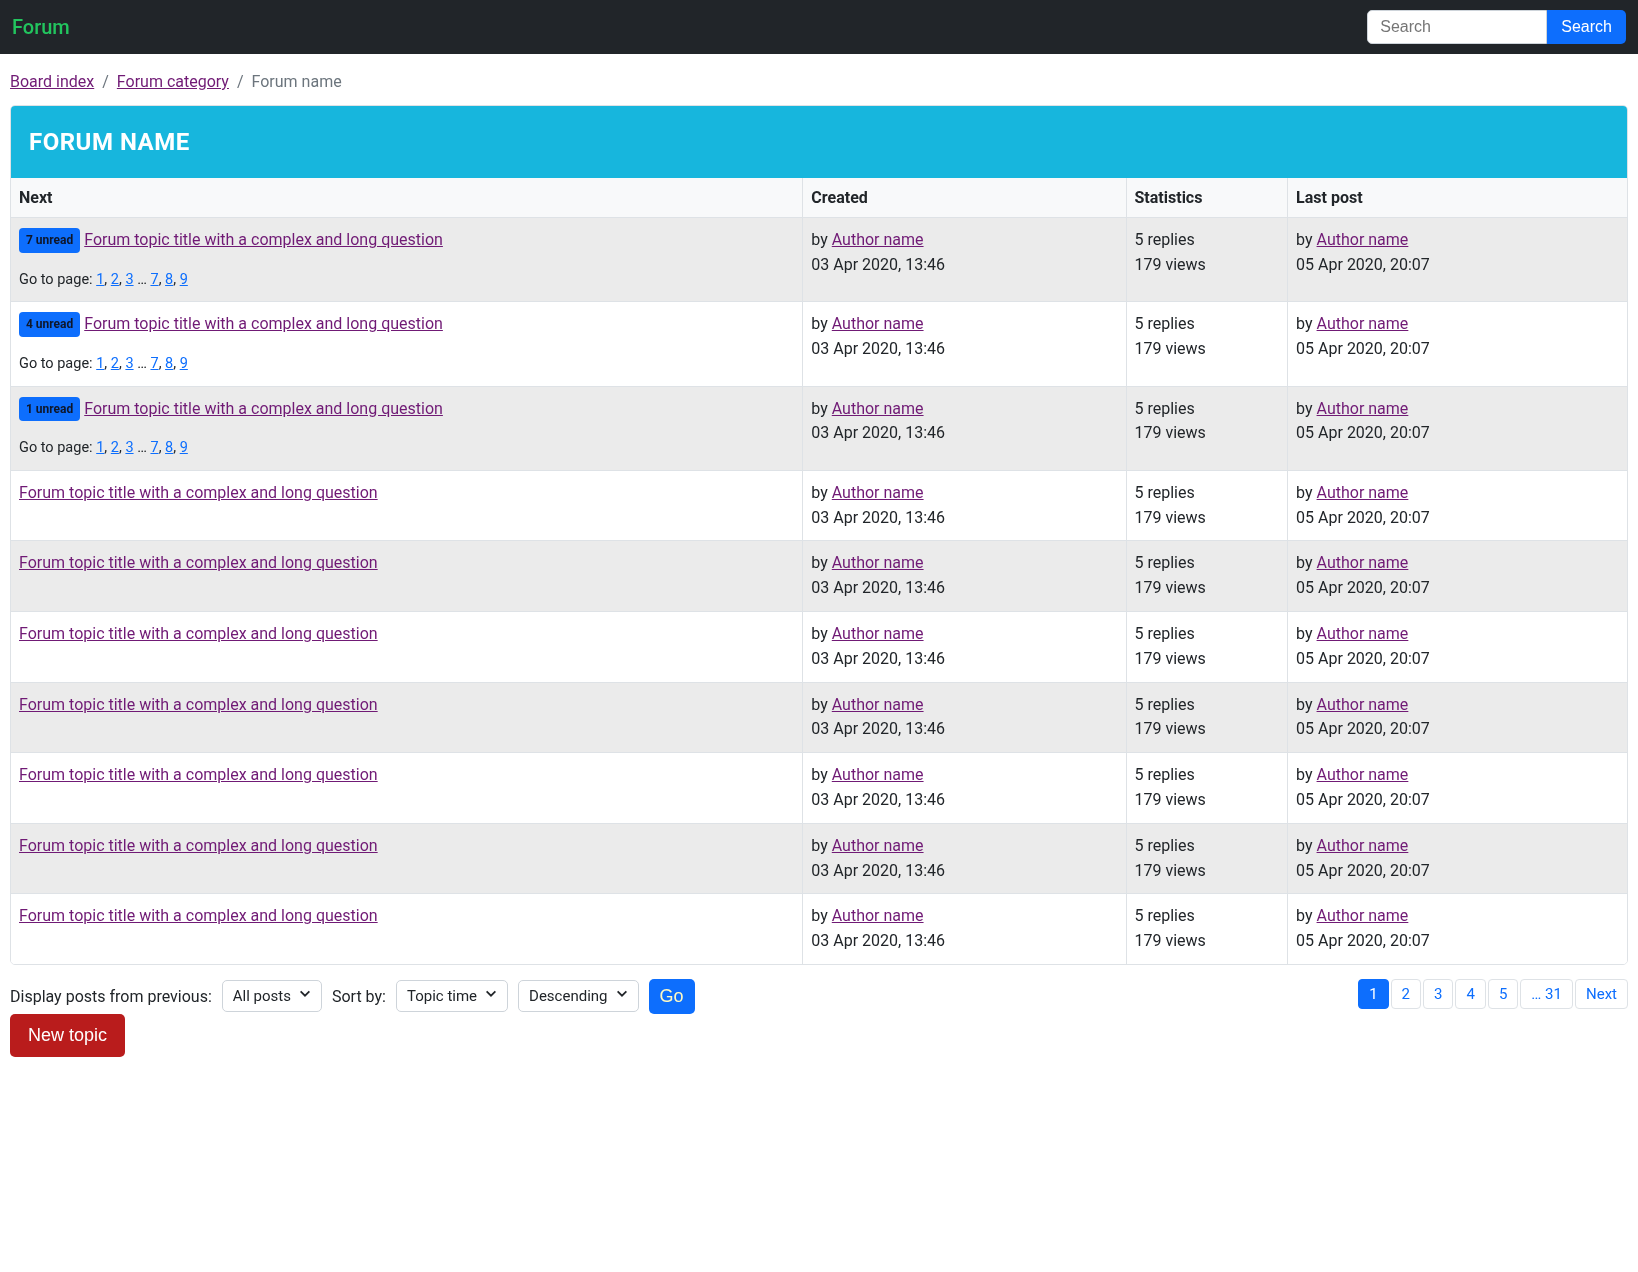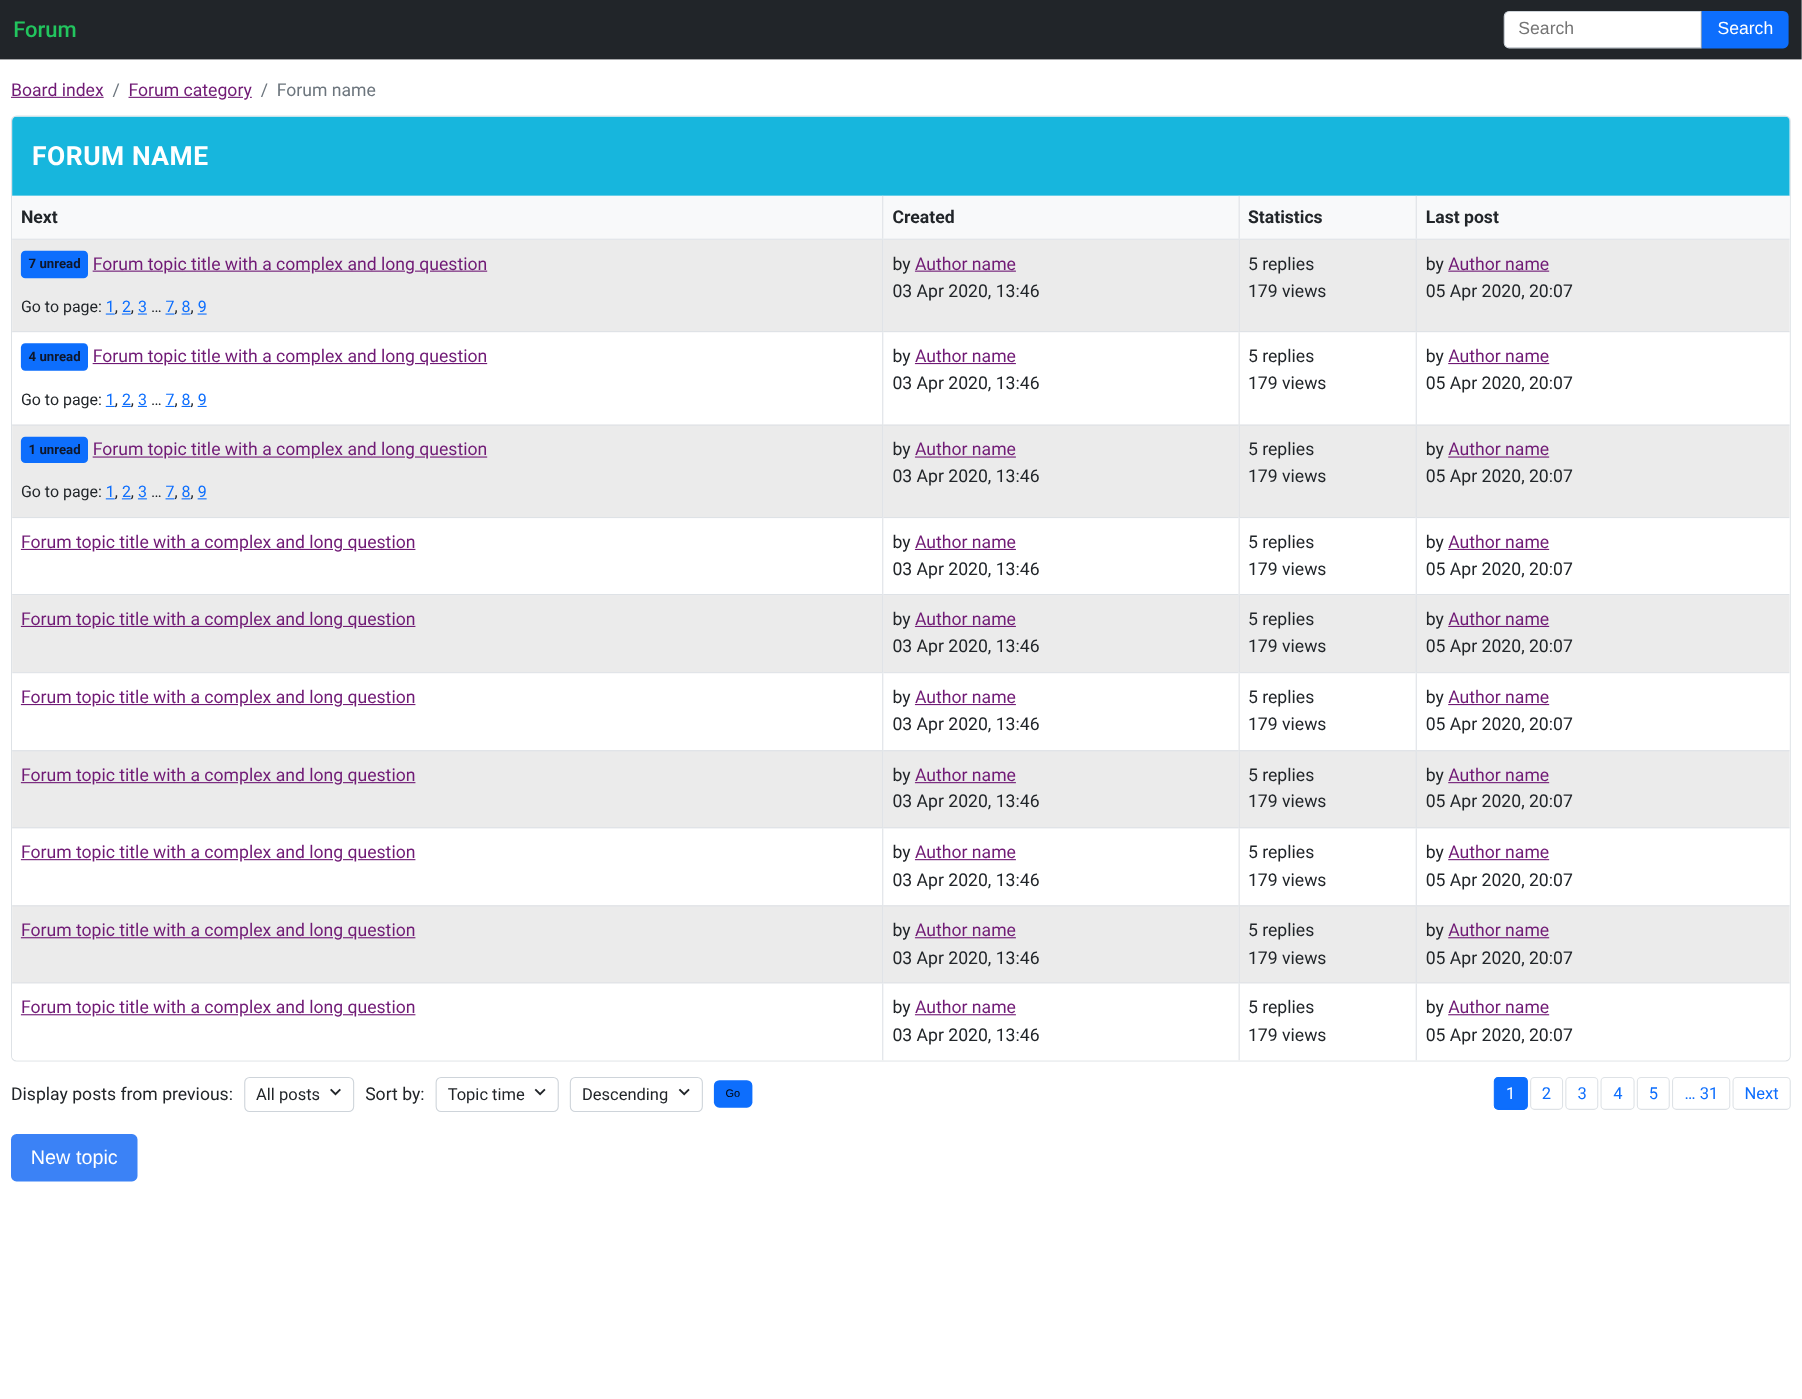--- a/index.html
+++ b/index.html
@@ -28,25 +28,25 @@
 td.stats-cell{width:10%}
 td.last-cell{width:21%}
 .badge{display:inline-block;background:#0d6efd;color:#0f172a;font-size:12px;font-weight:700;padding:3px 7px;border-radius:4px;vertical-align:1px}
 .topic-link{font-weight:400}
 .pager{font-size:14.5px;margin-top:16px}
 .pager a{color:#0d6efd}
 .controls-row{display:flex;justify-content:space-between;align-items:flex-start;margin-top:14px;gap:14px;flex-wrap:wrap}
 .filter-left{display:flex;align-items:center;gap:10px;flex-wrap:wrap}
 .sel{position:relative;display:inline-flex;align-items:flex-end;border:1px solid #ced4da;border-radius:5px;padding:6px 30px 6px 10px;font-size:15px;background:#fff;cursor:pointer}
 .sel .chev{position:absolute;right:9px;top:50%;transform:translateY(-55%)}
-.go-btn{background:#0d6efd;color:#000000;border:none;border-radius:5px;padding:7px 11px;font-size:10px;cursor:pointer}
+.go-btn{background:#0d6efd;color:#fef9c3;border:none;border-radius:5px;padding:7px 11px;font-size:18px;cursor:pointer}
 .pagination{display:flex;gap:2px}
 .pagination .pg{border:1px solid #dee2e6;border-radius:4px;padding:5px 10px;font-size:15px;color:#0d6efd;text-decoration:none;min-width:14px;text-align:center}
 .pagination .pg.active{background:#0d6efd;color:#fff;border-color:#0d6efd}
-.new-topic-btn{background:#3b82f6;color:#fff;border:none;border-radius:5px;padding:11px 18px;font-size:18px;cursor:pointer;margin-top:20px}
+.new-topic-btn{background:#b91c1c;color:#fff;border:none;border-radius:5px;padding:11px 18px;font-size:18px;cursor:pointer;}
 .chev svg{width:14px;height:14px}
 </style>
 </head>
 <body>
 
 <div class="navbar">
   <a class="brand">Forum</a>
   <div class="search-group">
     <input class="search-input" placeholder="Search" style="">
     <button class="search-btn">Search</button>

